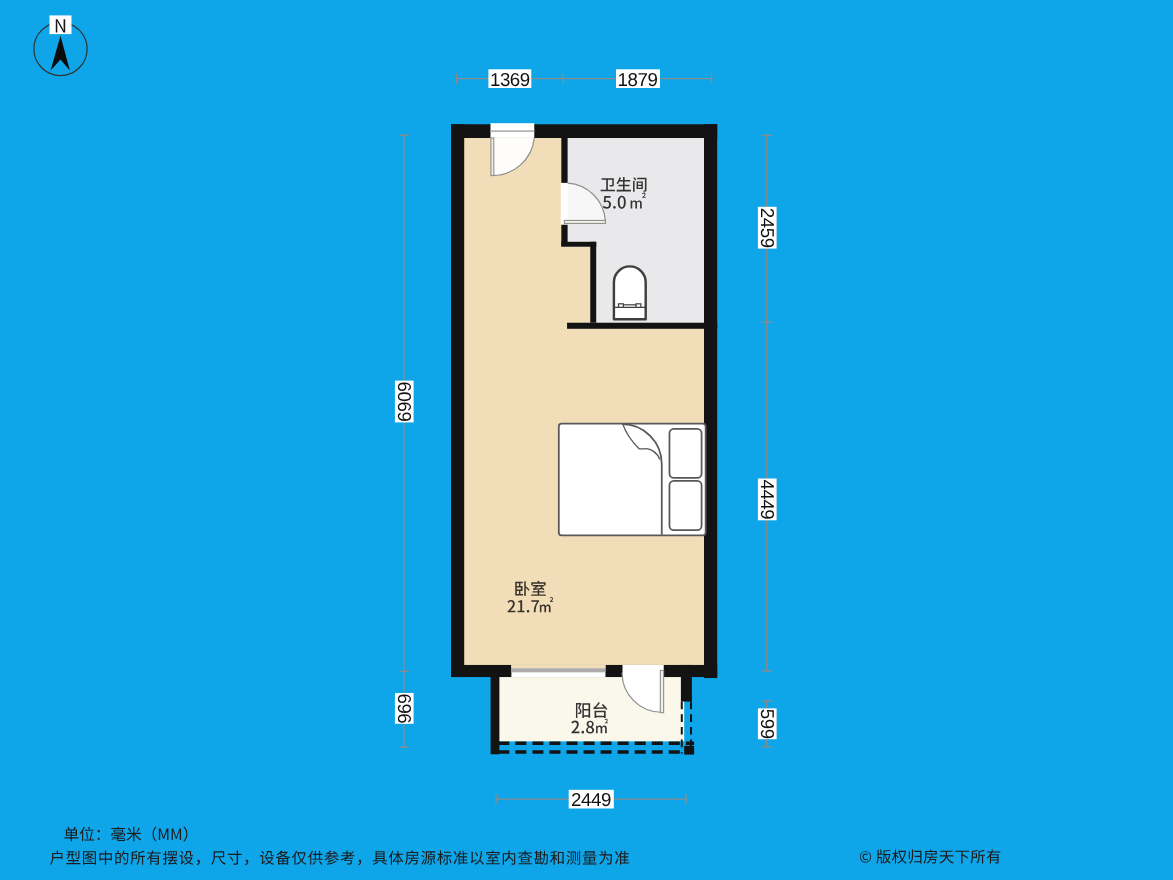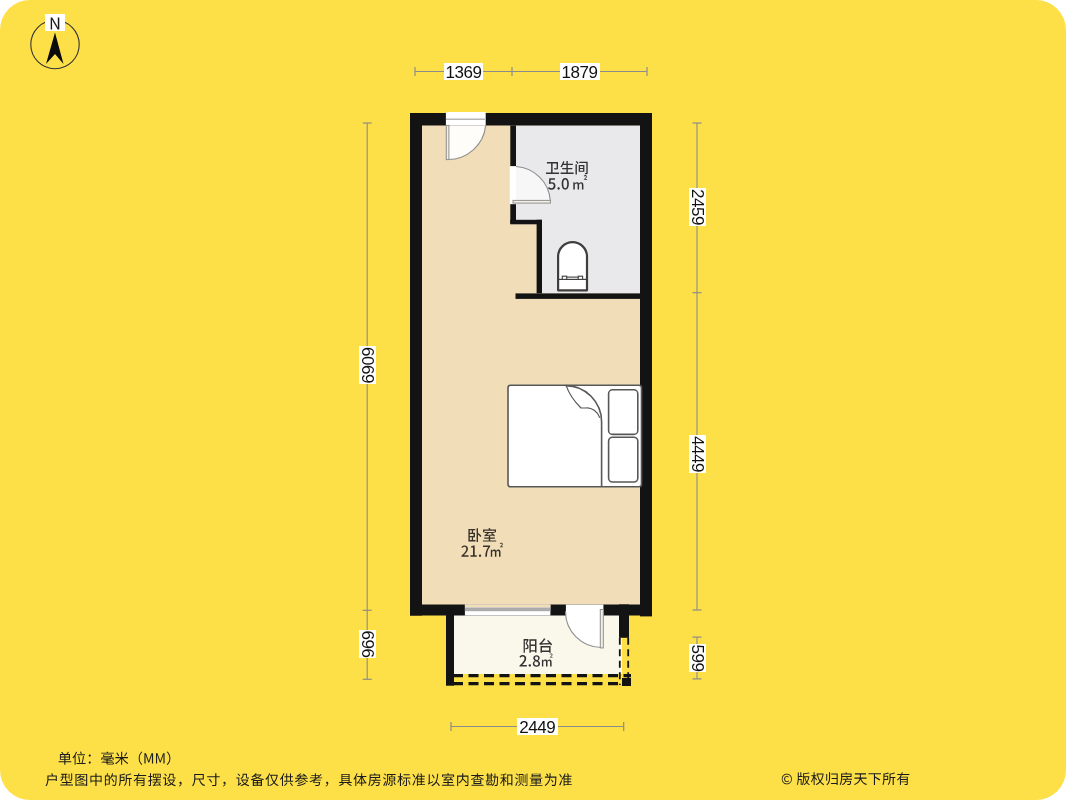--- a/index.html
+++ b/index.html
@@ -1,17 +1,17 @@
 <!DOCTYPE html>
 <html><head>
 <meta charset="utf-8">
 <style>
 html,body{margin:0;padding:0;background:#ffffff;}
-#page{position:relative;width:1066px;height:800px;background:#fde047;overflow:hidden;
- font-family:"Liberation Sans", sans-serif;border-radius:30px;}
+#page{position:relative;width:1066px;height:800px;background:#0ea5e9;overflow:hidden;
+ font-family:"Liberation Sans", sans-serif;}
 </style>
 </head>
 <body>
 <div id="page">
 <svg width="1066" height="800" viewBox="0 0 1066 800">
 
 <rect x="416" y="119" width="230" height="492" fill="#F1DEB9"></rect>
 
 <rect x="450" y="611" width="172" height="63" fill="#FAF7EB"></rect>
 

